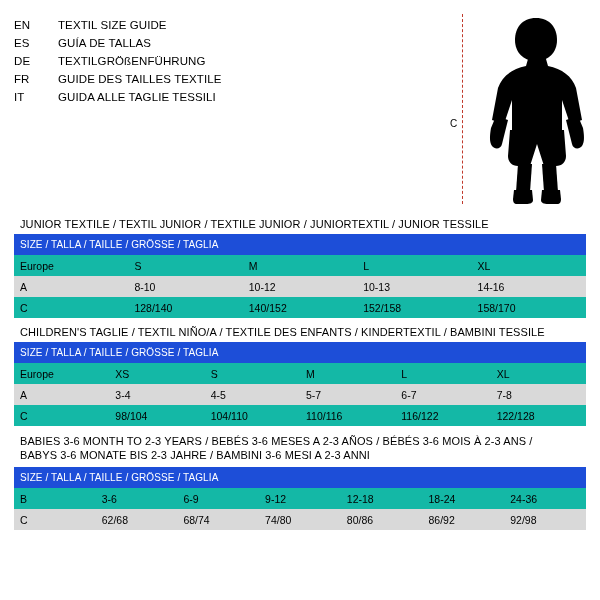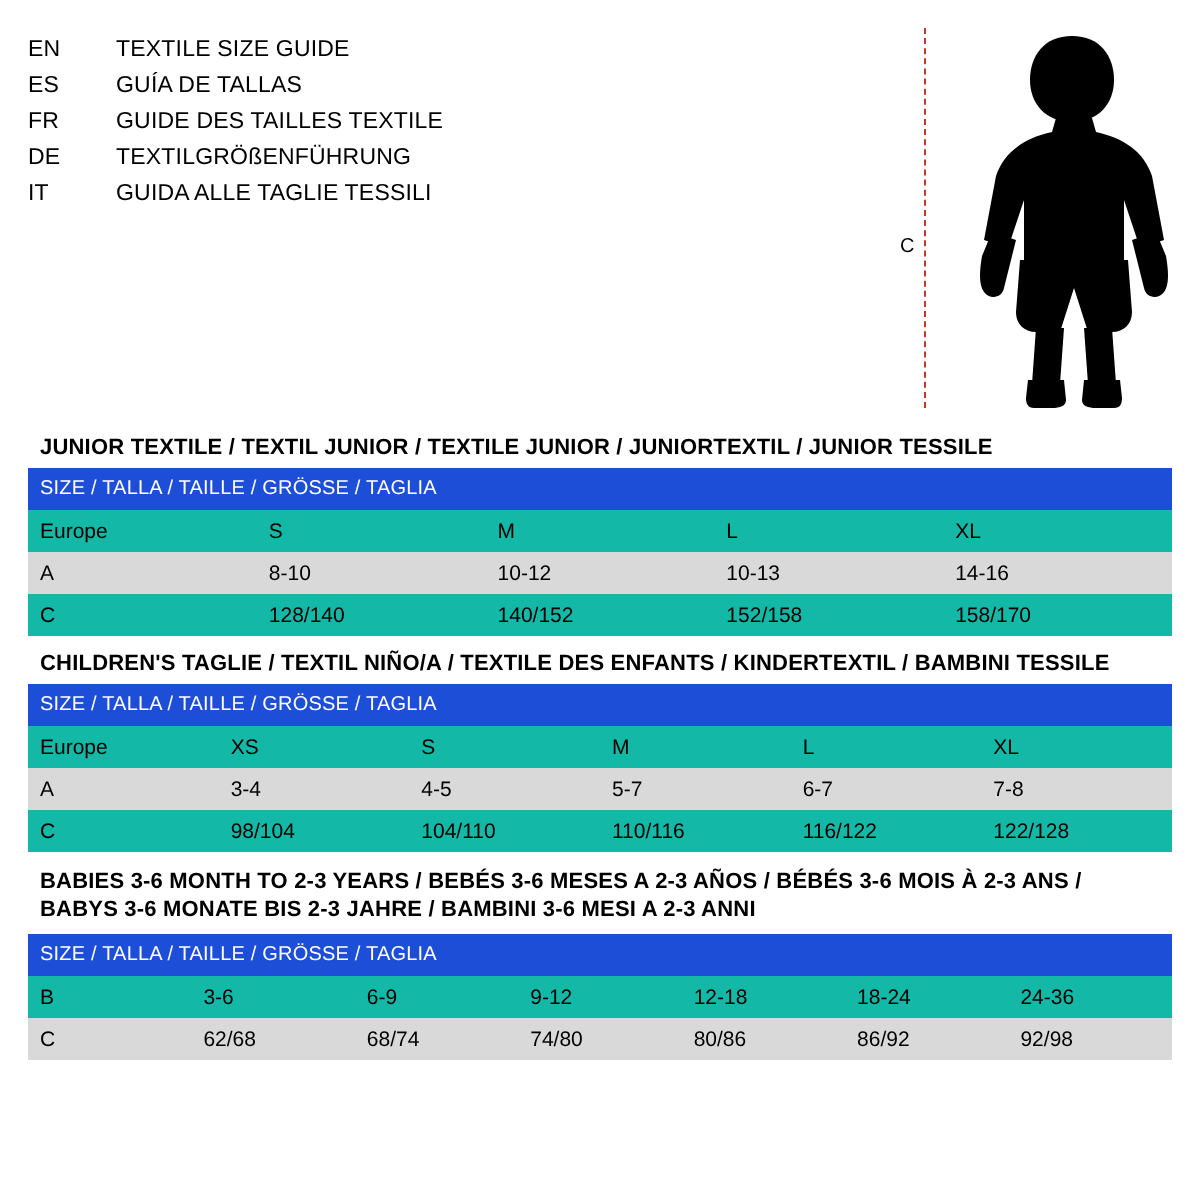--- a/index.html
+++ b/index.html
@@ -75,21 +75,21 @@
     left: 40px;
     top: 2px;
   }
 
   
   .section {
     margin-top: 6px;
   }
   .section-title {
     font-size: 11px;
-    font-weight: bold;
+    font-weight: normal;
     padding: 2px 0 4px 6px;
     letter-spacing: 0.1px;
   }
   table.size-table {
     width: 100%;
     border-collapse: collapse;
     font-size: 10.5px;
     table-layout: fixed;
   }
   table.size-table td {
@@ -130,33 +130,33 @@
 </head>
 <body>
 
 <div class="page">
 
   <div class="header">
 
     <div class="lang-block">
       <div class="lang-row">
         <div class="lang-code">EN</div>
-        <div class="lang-title">TEXTILE SIZE GUIDE</div>
+        <div class="lang-title">TEXTIL SIZE GUIDE</div>
       </div>
       <div class="lang-row">
         <div class="lang-code">ES</div>
         <div class="lang-title">GUÍA DE TALLAS</div>
       </div>
       <div class="lang-row">
+        <div class="lang-code">DE</div>
+        <div class="lang-title">TEXTILGRÖßENFÜHRUNG</div>
+      </div>
+      <div class="lang-row">
         <div class="lang-code">FR</div>
         <div class="lang-title">GUIDE DES TAILLES TEXTILE</div>
-      </div>
-      <div class="lang-row">
-        <div class="lang-code">DE</div>
-        <div class="lang-title">TEXTILGRÖßENFÜHRUNG</div>
       </div>
       <div class="lang-row">
         <div class="lang-code">IT</div>
         <div class="lang-title">GUIDA ALLE TAGLIE TESSILI</div>
       </div>
     </div>
 
     <div class="figure-wrap">
       <div class="dash-line"></div>
       <div class="c-label">C</div>

